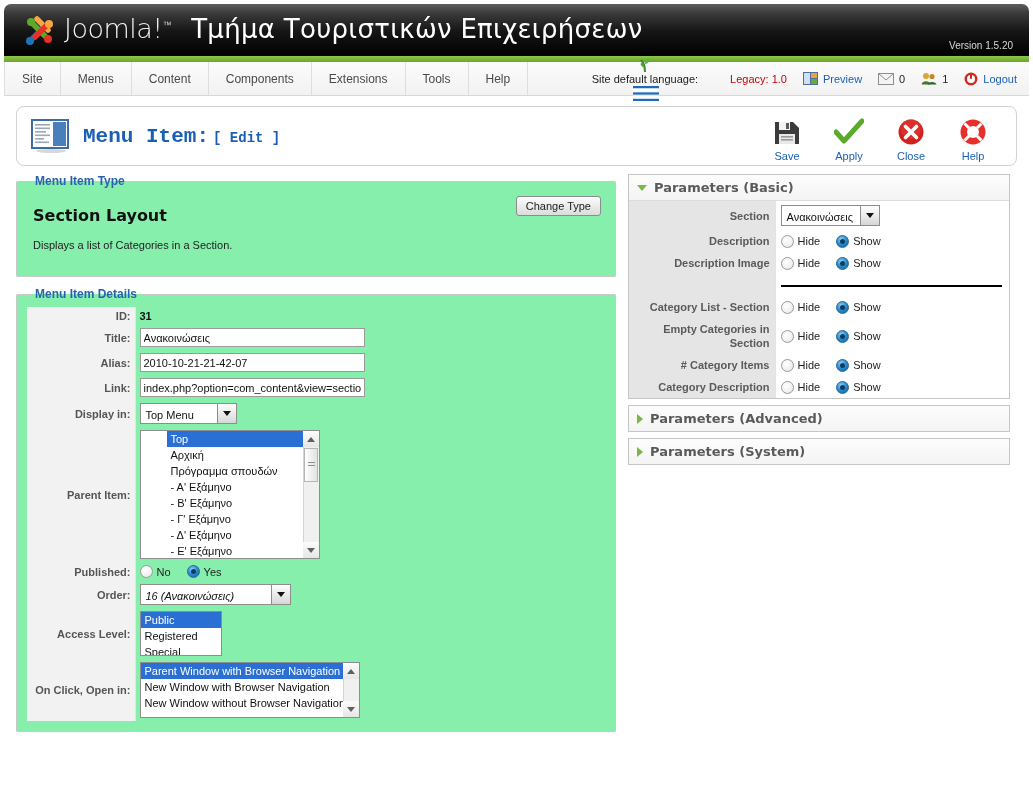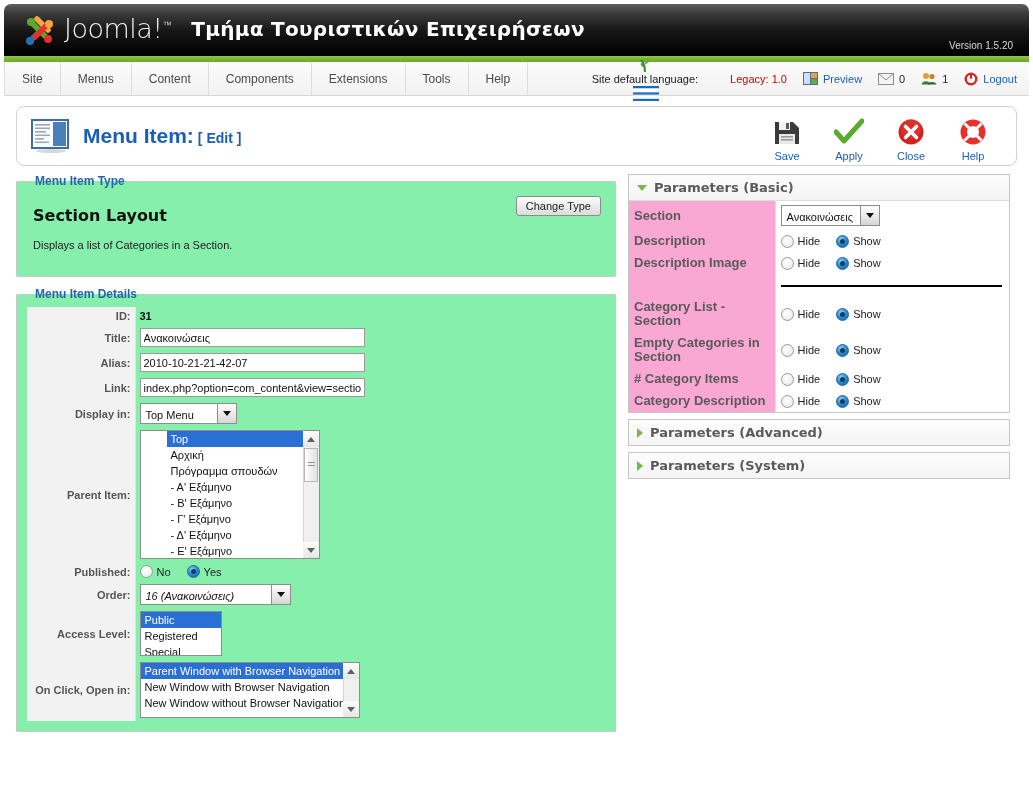--- a/index.html
+++ b/index.html
@@ -34,22 +34,22 @@
     margin-left: 2px;
     font-weight: 300;
     position: relative;
     top: -2px;
   }
   .joomla-tm { font-size: 9px; vertical-align: super; color: #cfcfcf; }
   .site-name {
     margin-left: 20px;
     color: #ffffff;
     font-family: "DejaVu Sans", sans-serif;
-    font-size: 20px;
-    font-weight: bold;
+    font-size: 26px;
+    font-weight: normal;
     letter-spacing: 0.3px;
     position: relative;
     top: -1px;
   }
   .version {
     position: absolute;
     right: 16px;
     bottom: 5px;
     color: #d8d8d8;
     font-size: 10px;
@@ -110,21 +110,21 @@
     border: 1px solid #d3d3d3;
     border-radius: 8px;
     height: 60px;
     background: #fff;
     display: flex;
     align-items: center;
     padding: 0 14px;
   }
   .title-icon { width: 40px; height: 36px; flex: 0 0 auto; margin-right: 12px; }
   .page-title {
-    font-family: Liberation Sans, sans-serif;
+    font-family: Liberation Mono, monospace;
     font-size: 21px;
     font-weight: bold;
     color: #1a5fb4;
     white-space: nowrap;
     text-align: center;
   }
   .page-title .sub { font-size: 14px; margin-left: 4px; }
   .toolbar {
     position: absolute;
     right: 19px;
@@ -359,25 +359,25 @@
     font-weight: bold;
     color: #5a5a5a;
   }
   .tri-down { width:0;height:0;border-left:5px solid transparent;border-right:5px solid transparent;border-top:6px solid #7ab648; }
   .tri-right { width:0;height:0;border-top:5px solid transparent;border-bottom:5px solid transparent;border-left:6px solid #7ab648; }
 
   table.ptable { border-collapse: collapse; width: 100%; }
   table.ptable td { padding: 4px 5px; vertical-align: middle; }
   td.pkey {
     width: 146px;
-    background: #f9a8d4;
-    text-align: left;
+    background: #e5e5e5;
+    text-align: right;
     color: #5a5a5a;
     font-weight: bold;
-    font-size: 13px;
+    font-size: 11px;
     border-right: 1px solid #e3e3e3;
     padding-right: 8px;
     line-height: 14px;
   }
   td.pval { padding-left: 8px; }
   .hrline { border-top: 2px solid #000; height: 0; margin: 4px 2px 2px 0; }
 </style>
 </head>
 <body>
 

